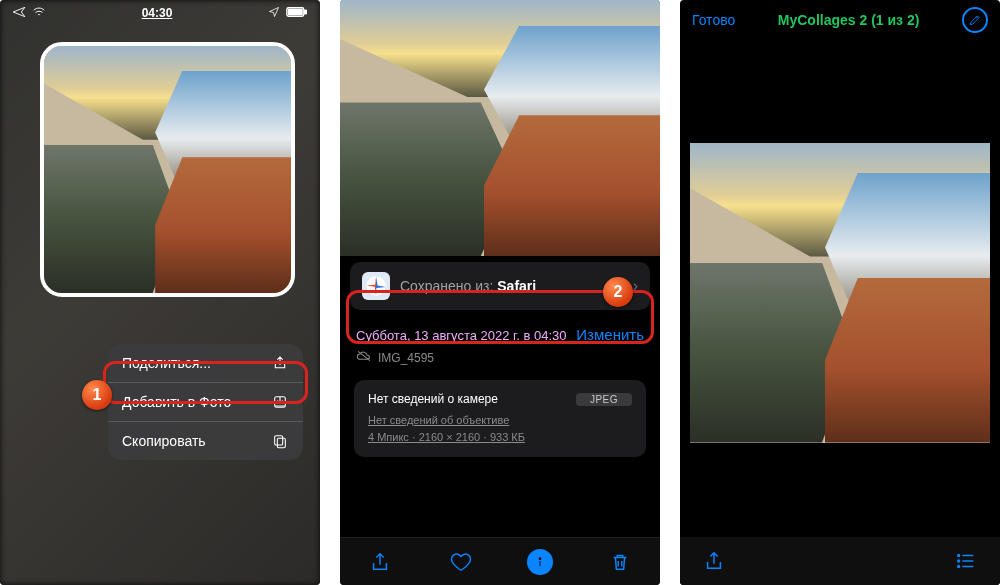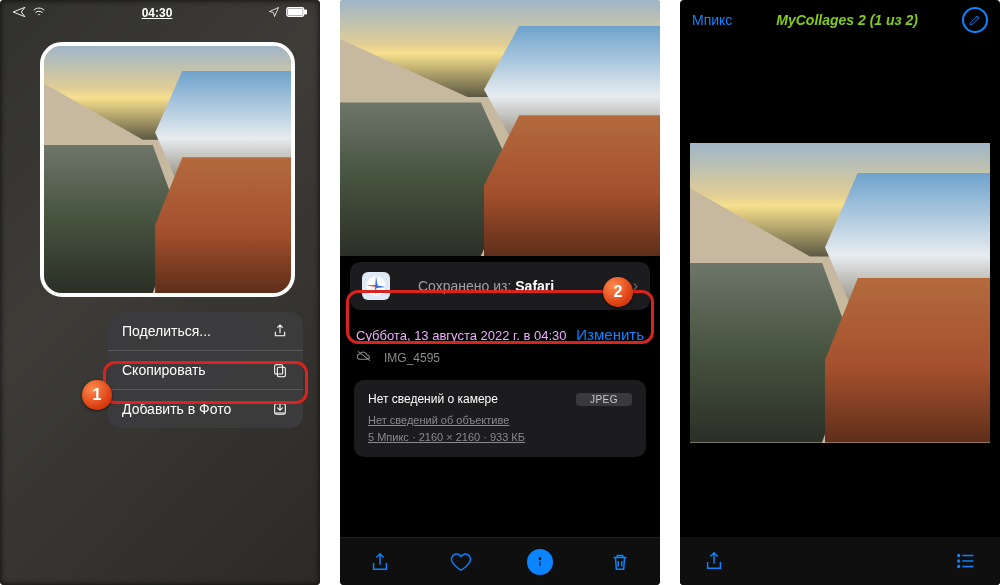--- a/index.html
+++ b/index.html
@@ -80,21 +80,21 @@
     position: absolute;
     top: 42px; left: 40px;
     width: 255px; height: 255px;
     border-radius: 22px;
     border: 4px solid #fff;
     background: #888;
     overflow: hidden;
   }
   .ctx-menu {
     position: absolute;
-    top: 312px; left: 108px;
+    top: 344px; left: 108px;
     width: 195px;
     background: rgba(60,60,62,0.92);
     backdrop-filter: blur(10px);
     border-radius: 13px;
     overflow: hidden;
   }
   .ctx-item {
     display: flex;
     justify-content: space-between;
     align-items: center;
@@ -129,21 +129,21 @@
     color: #8a8a8e;
     font-size: 14px;
   }
   .p2-saved {
     margin: 6px 10px;
     background: #1c1c1e;
     border-radius: 10px;
     padding: 10px 12px;
     display: flex;
     align-items: center;
-    gap: 28px;
+    gap: 10px;
     position: relative;
   }
   .safari-icon {
     width: 28px; height: 28px; border-radius: 6px;
     background: radial-gradient(circle at 50% 50%, #fff 0 48%, #dfe9f6 49% 100%);
     display: flex; align-items: center; justify-content: center;
     position: relative;
   }
   .safari-icon::after {
     content: ""; width: 20px; height: 20px; border-radius: 50%;
@@ -155,21 +155,21 @@
   .chev { color: #6c6c72; font-size: 16px; }
   .p2-date-row {
     padding: 10px 16px 2px;
     display: flex; justify-content: space-between; align-items: baseline;
     font-size: 13px;
   }
   .p2-date { color: #f0abfc; }
   .p2-edit { color: #0a84ff; font-size: 15px; }
   .p2-filename {
     padding: 4px 16px 10px;
-    display: flex; align-items: center; gap: 12px;
+    display: flex; align-items: center; gap: 6px;
     color: #8a8a8e; font-size: 12px;
   }
   .p2-card {
     margin: 4px 14px;
     background: #1c1c1e;
     border-radius: 10px;
     padding: 12px 14px;
     font-size: 12px;
     color: #fff;
   }
@@ -192,21 +192,21 @@
     width: 26px; height: 26px; font-weight: 700;
   }
   
   .p3-nav {
     height: 40px;
     display: flex; align-items: center; justify-content: space-between;
     padding: 0 12px;
     font-size: 14px;
   }
   .p3-done { color: #0a84ff; }
-  .p3-title { color: #84cc16; font-weight: 600; font-style: italic; }
+  .p3-title { color: #22c55e; font-weight: 600; }
   .p3-markup {
     width: 26px; height: 26px; border: 2px solid #0a84ff; border-radius: 50%;
     display: flex; align-items: center; justify-content: center; color: #0a84ff;
   }
   .p3-main {
     flex: 1; display: flex; align-items: center; justify-content: center;
     background: #000;
   }
   .p3-img {
     width: 300px; height: 300px; position: relative; margin-top: -40px;
@@ -268,34 +268,34 @@
   <div class="ctx-menu">
     <div class="ctx-item">
       <span>Поделиться...</span>
       <span class="ctx-icon">
         <svg width="16" height="16" viewBox="0 0 24 24">
             <path d="M12 3v12M8 7l4-4 4 4M5 13v6h14v-6"></path>
           </svg>
       </span>
     </div>
     <div class="ctx-item">
+      <span>Добавить в Фото</span>
+      <span class="ctx-icon">
+        <svg width="16" height="16" viewBox="0 0 24 24">
+            <path d="M12 4v10M8 10l4 4 4-4M5 18h14"></path>
+            <rect x="4" y="4" width="16" height="16" rx="3"></rect>
+          </svg>
+      </span>
+    </div>
+    <div class="ctx-item">
       <span>Скопировать</span>
       <span class="ctx-icon">
         <svg width="16" height="16" viewBox="0 0 24 24">
             <rect x="4" y="4" width="12" height="14" rx="2"></rect>
             <rect x="8" y="8" width="12" height="14" rx="2"></rect>
-          </svg>
-      </span>
-    </div>
-    <div class="ctx-item">
-      <span>Добавить в Фото</span>
-      <span class="ctx-icon">
-        <svg width="16" height="16" viewBox="0 0 24 24">
-            <path d="M12 4v10M8 10l4 4 4-4M5 18h14"></path>
-            <rect x="4" y="4" width="16" height="16" rx="3"></rect>
           </svg>
       </span>
     </div>
   </div>
 
   <div class="highlight-red" style="top:361px;left:103px;width:205px;height:43px;"></div>
   <div class="badge" style="top:380px;left:82px;">1</div>
 </div>
 
 <div class="phone">
@@ -333,21 +333,21 @@
     </span>
     <span>IMG_4595</span>
   </div>
 
   <div class="p2-card">
     <div class="p2-card-row1">
       <span>Нет сведений о камере</span>
       <span class="p2-jpeg">JPEG</span>
     </div>
     <div class="p2-card-sub">Нет сведений об объективе</div>
-    <div class="p2-card-sub">5 Мпикс · 2160 × 2160 · 933 КБ</div>
+    <div class="p2-card-sub">4 Мпикс · 2160 × 2160 · 933 КБ</div>
   </div>
 
   <div class="toolbar">
     <div class="tb-btn">
       <svg width="22" height="22" viewBox="0 0 24 24">
           <path d="M12 3v12M8 7l4-4 4 4M5 13v7h14v-7"></path>
         </svg>
     </div>
     <div class="tb-btn">
       <svg width="22" height="22" viewBox="0 0 24 24">
@@ -364,21 +364,21 @@
       <svg width="22" height="22" viewBox="0 0 24 24">
           <path d="M5 7h14M9 7V5h6v2M7 7l1 13h8l1-13M10 11v6M14 11v6"></path>
         </svg>
     </div>
   </div>
 </div>
 
 <div class="phone">
 
   <div class="p3-nav">
-    <span class="p3-done">Мпикс</span>
+    <span class="p3-done">Готово</span>
     <span class="p3-title">MyCollages 2 (1 из 2)</span>
     <span class="p3-markup">
       <svg width="14" height="14" viewBox="0 0 24 24">
           <path d="M4 20l4-1 11-11-3-3L5 16l-1 4zM14 6l3 3"></path>
         </svg>
     </span>
   </div>
 
   <div class="p3-main">
     <div class="p3-img">

